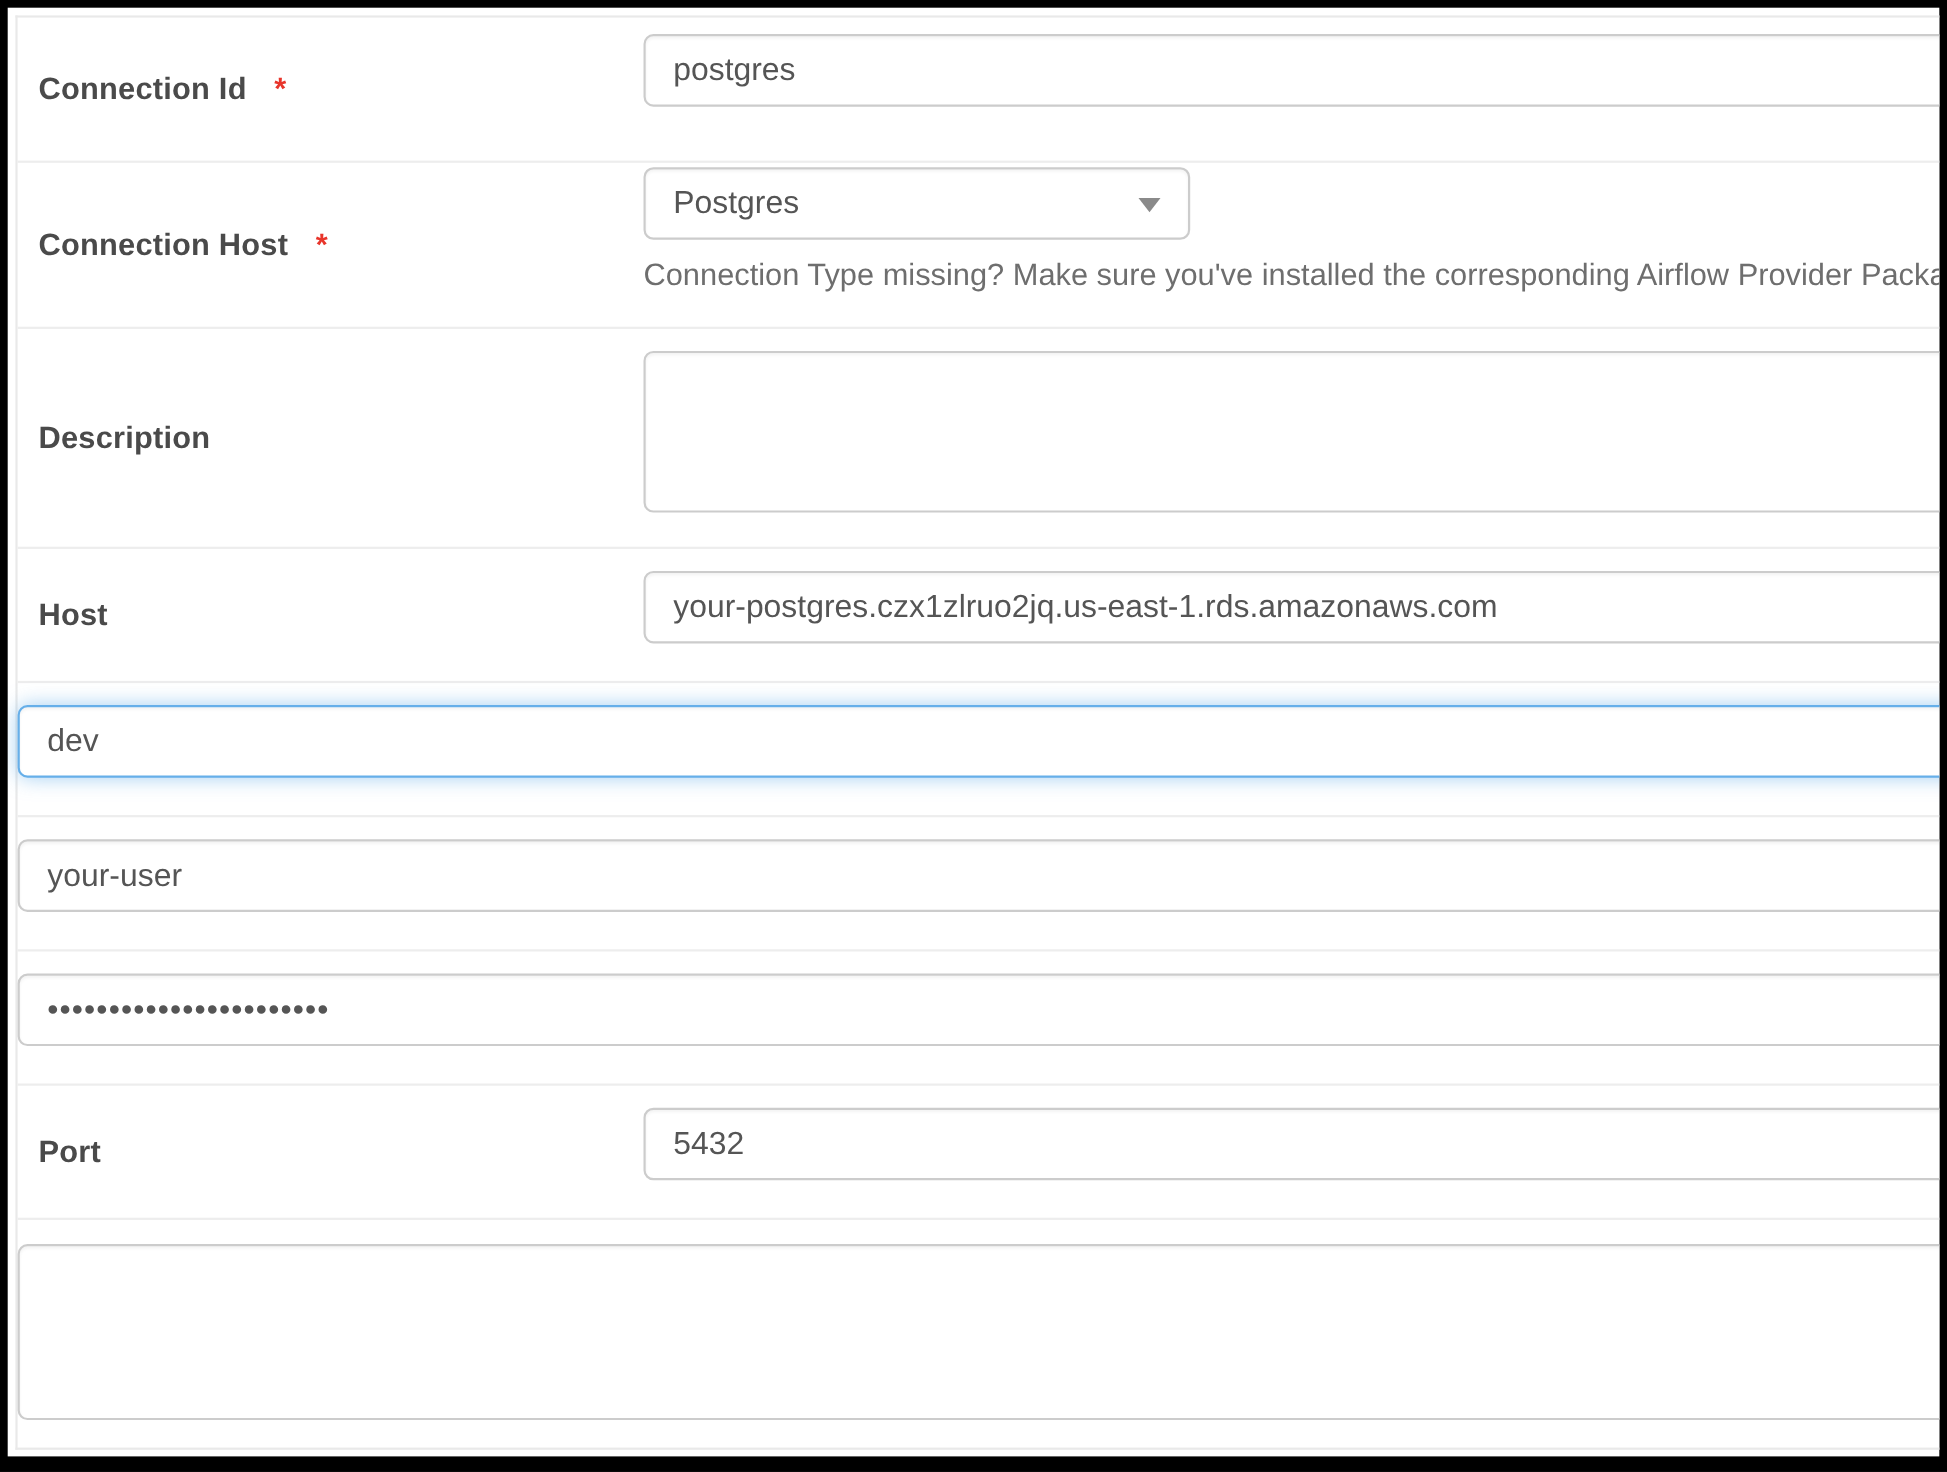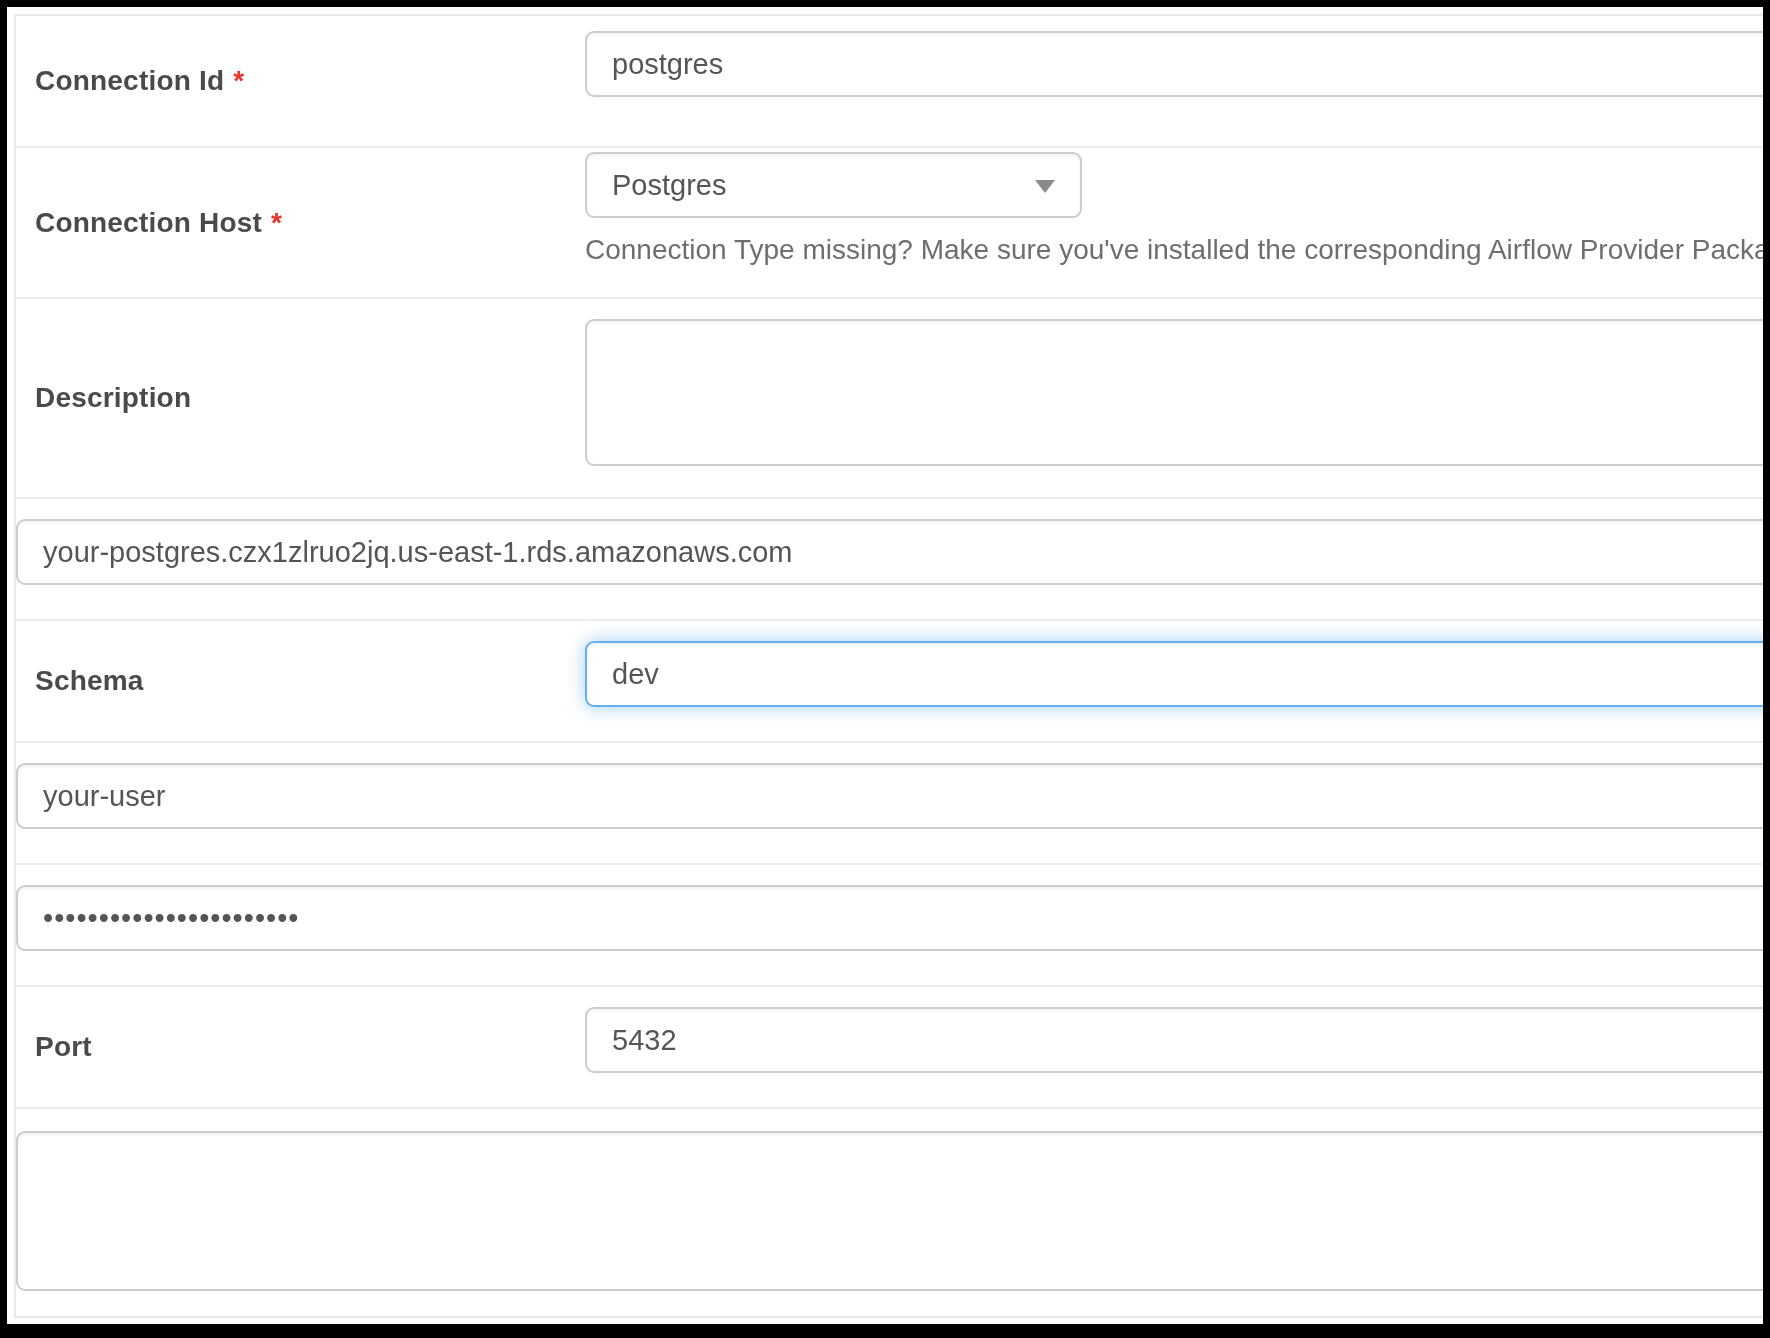--- a/index.html
+++ b/index.html
@@ -38,20 +38,21 @@
   .r3 { min-height: 198px; }
   .r4, .r5, .r6, .r7, .r8 { min-height: 120px; }
   .r9 { min-height: 207px; }
 
   .label-cell {
     width: 569px;
     flex: 0 0 569px;
     display: flex;
     align-items: center;
     padding-left: 19px;
+    gap: 16px;
   }
   .field-label {
     font-size: 28px;
     font-weight: bold;
     color: #4a4a4a;
     letter-spacing: 0.2px;
   }
   .req {
     font-size: 28px;
     font-weight: bold;
@@ -156,29 +157,29 @@
     <div class="row r3">
       <div class="label-cell">
         <span class="field-label">Description</span>
       </div>
       <div class="input-cell pt-r3">
         <textarea class="textarea-input ta-description" style=""></textarea>
       </div>
     </div>
 
     <div class="row r4">
+      <div class="label-cell">
+        <span class="field-label">Host</span>
+      </div>
       <div class="input-cell pt-std">
         <input class="text-input" type="text" value="your-postgres.czx1zlruo2jq.us-east-1.rds.amazonaws.com" style="">
       </div>
     </div>
 
     <div class="row r5">
-      <div class="label-cell">
-        <span class="field-label">Schema</span>
-      </div>
       <div class="input-cell pt-std">
         <input class="text-input focused" type="text" value="dev" style="">
       </div>
     </div>
 
     <div class="row r6">
       <div class="input-cell pt-std">
         <input class="text-input" type="text" value="your-user" style="">
       </div>
     </div>

